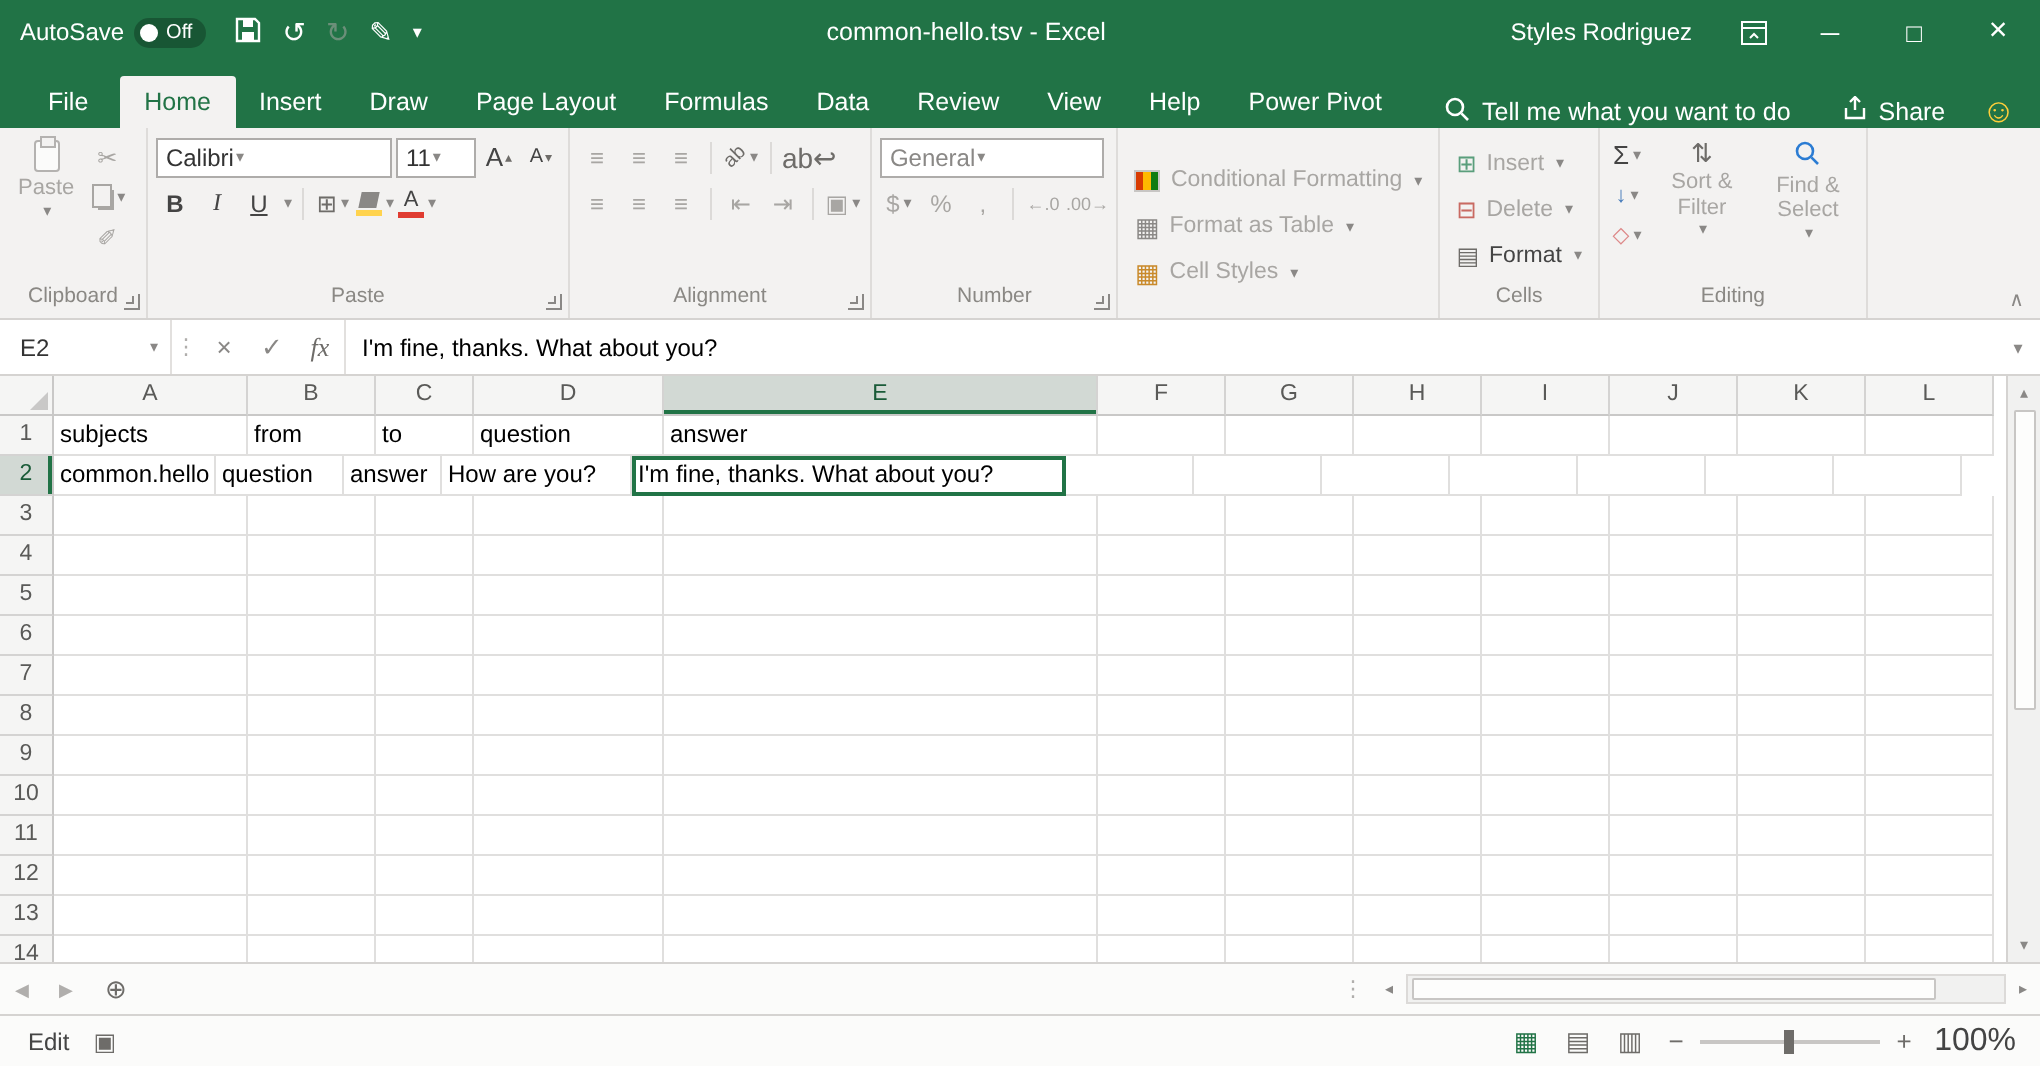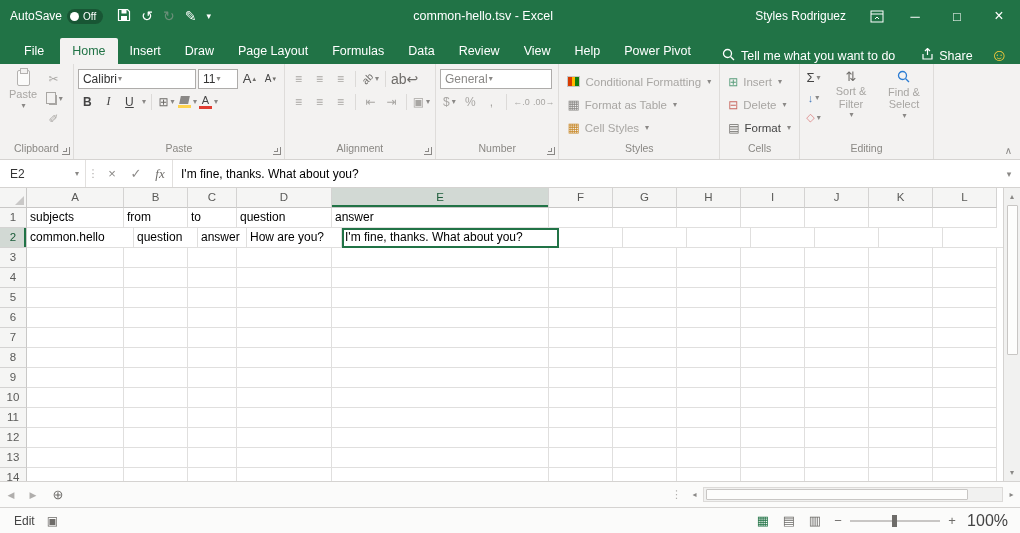--- a/index.html
+++ b/index.html
@@ -365,21 +365,20 @@
           <span class="ft-icon">▦</span>
           <span>Format as Table</span>
           <span class="dd">▾</span>
         </div>
         <div class="hrow">
           <span class="cs-icon">▦</span>
           <span>Cell Styles</span>
           <span class="dd">▾</span>
         </div>
       </div>
-      <div class="rg-label">Styles</div>
     </div>
 
     <div class="rgroup">
       <div class="rg-body cells-body">
         <div class="hrow">
           <span class="ins-icon">⊞</span>
           <span>Insert</span>
           <span class="dd">▾</span>
         </div>
         <div class="hrow">
@@ -477,21 +476,21 @@
             <div class="cell" style="width: 64px;"></div>
             <div class="cell" style="width: 64px;"></div>
             <div class="cell" style="width: 64px;"></div>
             <div class="cell" style="width: 64px;"></div>
             <div class="cell" style="width: 64px;"></div>
             <div class="cell" style="width: 64px;"></div>
             <div class="cell" style="width: 64px;"></div>
           </div>
           <div class="g-row">
             <div class="row-h sel">2</div>
-            <div class="cell" style="width: 107px;">common.hello</div>
+            <div class="cell" style="width: 81px; text-align: center;">common.hello</div>
             <div class="cell" style="width: 64px;">question</div>
             <div class="cell" style="width: 49px;">answer</div>
             <div class="cell" style="width: 95px;">How are you?</div>
             <div class="cell selected" style="width: 217px;">I'm fine, thanks. What about you?</div>
             <div class="cell" style="width: 64px;"></div>
             <div class="cell" style="width: 64px;"></div>
             <div class="cell" style="width: 64px;"></div>
             <div class="cell" style="width: 64px;"></div>
             <div class="cell" style="width: 64px;"></div>
             <div class="cell" style="width: 64px;"></div>

